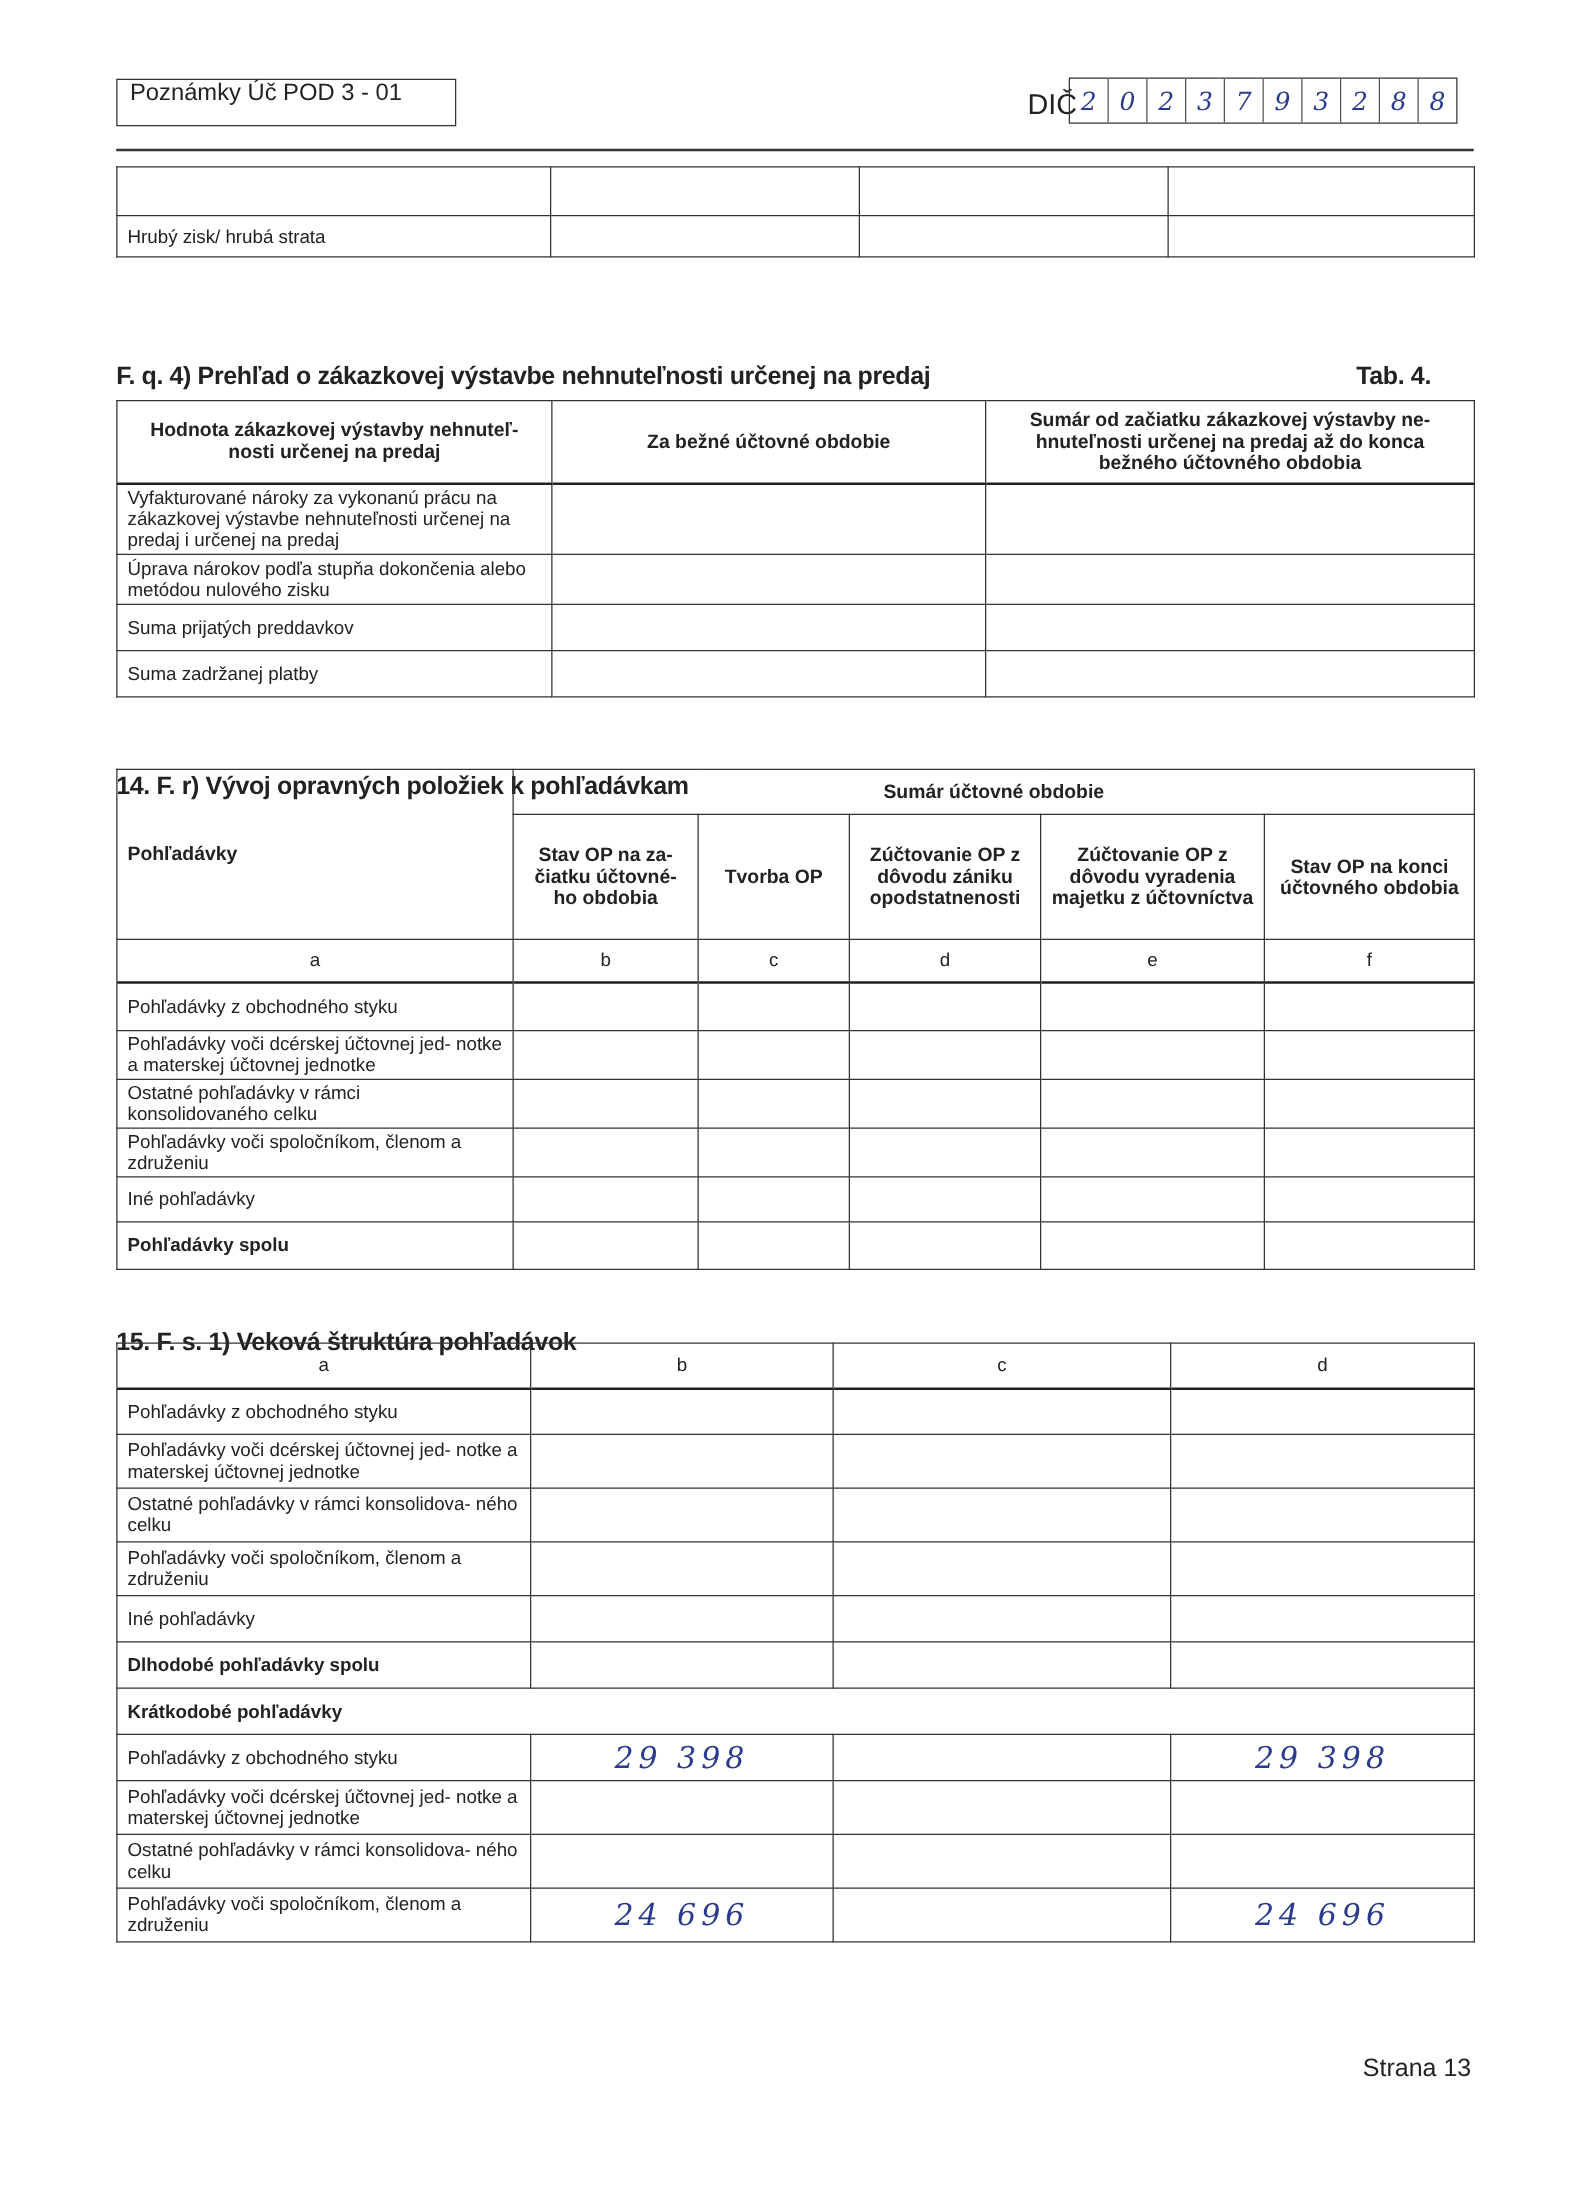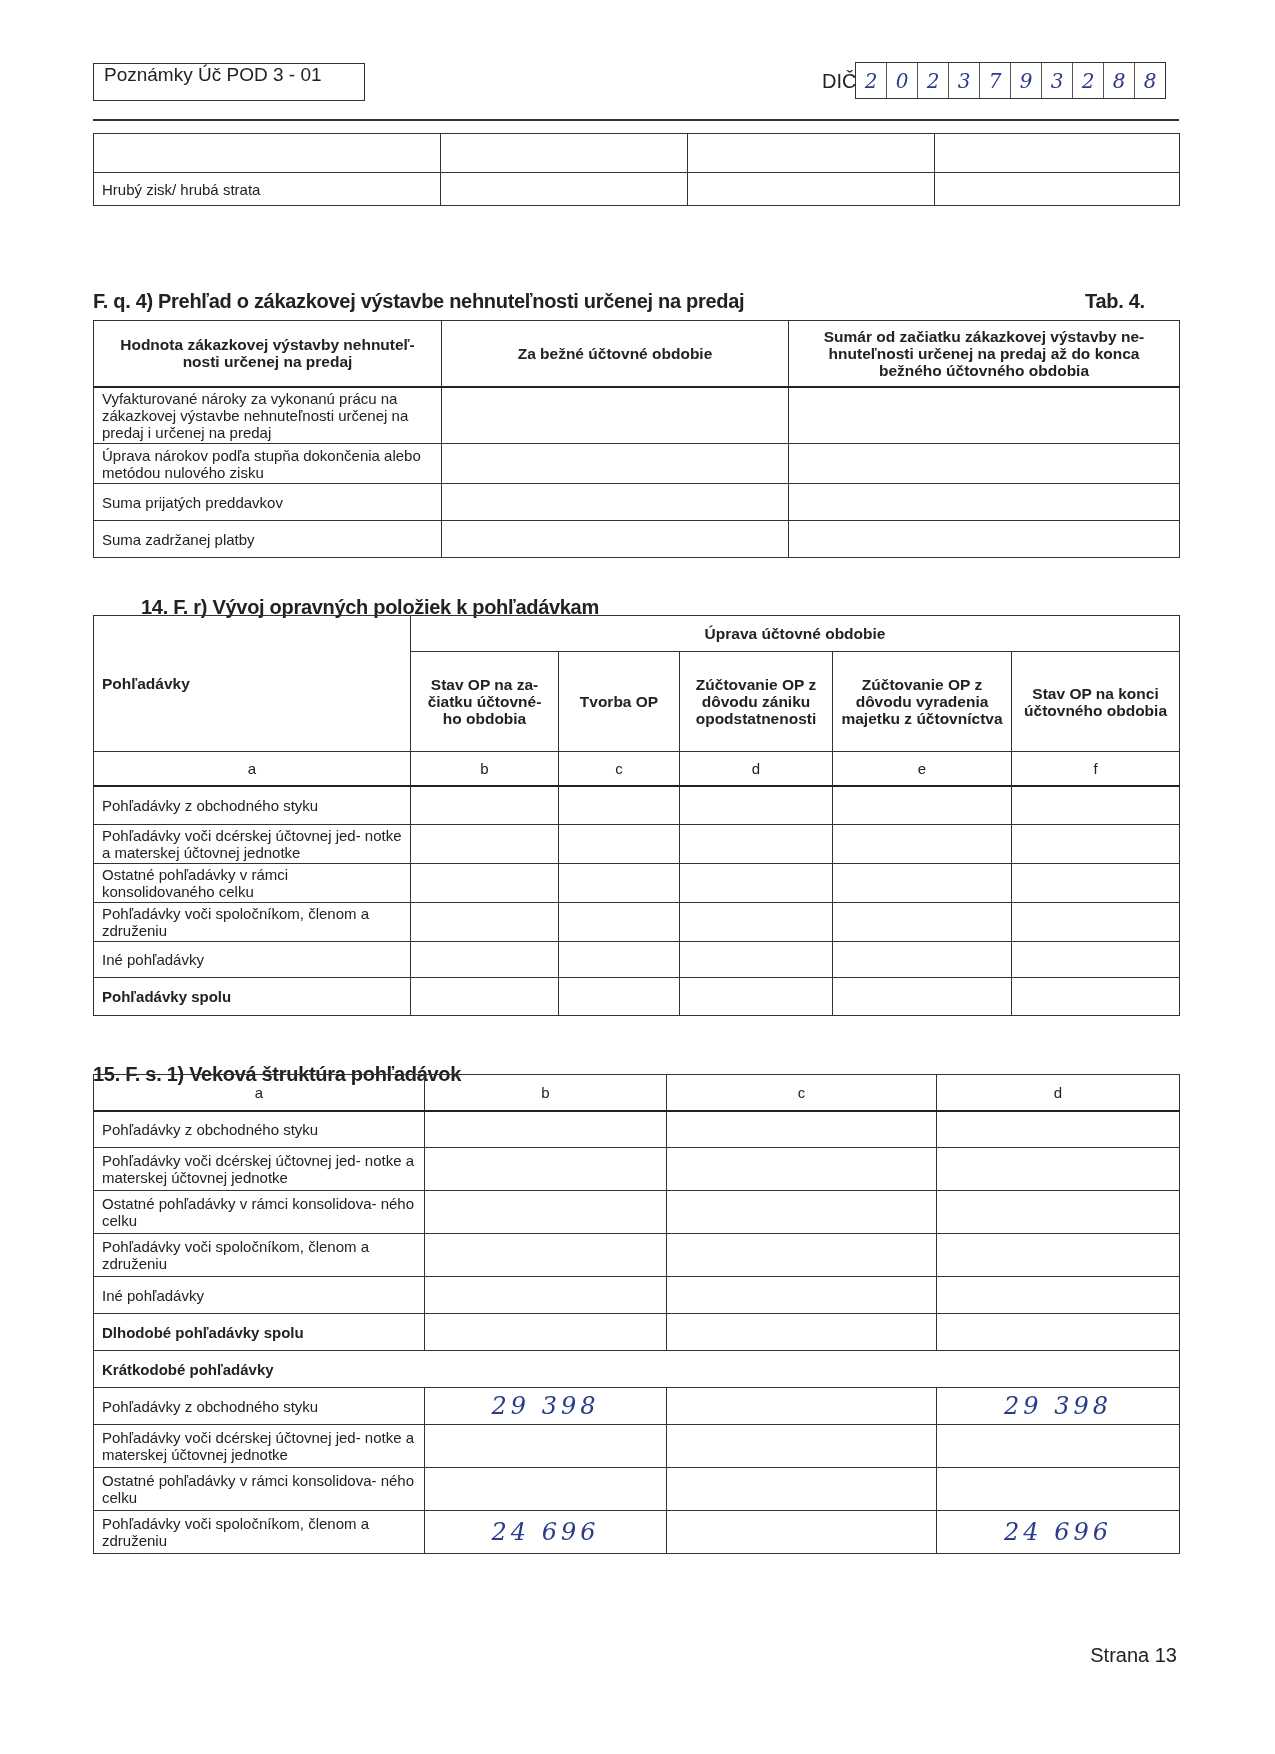--- a/index.html
+++ b/index.html
@@ -1,19 +1,19 @@
 <!DOCTYPE html>
 <html><head>
 <meta charset="utf-8">
 <style>
   html, body { margin:0; padding:0; background:#fff; }
   body { width:1275px; height:1754px; position:relative; font-family:"Liberation Sans", sans-serif; color:#222; overflow:hidden; }
   .abs { position:absolute; }
   .boxed-title { left:93px; top:63px; width:272px; height:38px; border:1.5px solid #333; font-size:19px; display:flex; align-items:flex-start; padding-left:10px; box-sizing:border-box; }
-  .dic-label { left:822px; top:70px; font-size:20px; }
+  .dic-label { left:822px; top:70px; font-size:23px; }
   .dic-boxes { left:855px; top:62px; height:35px; display:flex; border:1.5px solid #333; }
   .dic-boxes span { width:30px; border-right:1px solid #555; display:flex; align-items:center; justify-content:center; font-family:"DejaVu Serif", serif; font-style:italic; font-size:20px; color:#2a3a8c; }
   .dic-boxes span:last-child { border-right:none; }
   .rule { left:93px; top:119px; width:1086px; border-top:2px solid #333; }
   table { border-collapse:collapse; position:absolute; table-layout:fixed; }
   td { border:1px solid #333; font-size:15px; padding:0 8px; vertical-align:middle; line-height:17px; }
   .hdr { font-family:"Liberation Sans Narrow","Liberation Sans", sans-serif; font-weight:bold; text-align:center; font-size:15.5px; }
   .thickb td { border-bottom:2.5px solid #222; }
   .center { text-align:center; }
   .bold { font-weight:bold; }
@@ -95,34 +95,34 @@
         <td></td>
       </tr>
   <tr style="height:37px">
         <td>Suma zadržanej platby</td>
         <td></td>
         <td></td>
       </tr>
 </tbody>
   </table>
 
-<div class="abs sec-title" style="left:93px; top:596px;margin-left:48px;">14. F. r) Vývoj opravných položiek k pohľadávkam</div>
+<div class="abs sec-title" style="left:93px; top:618px;">14. F. r) Vývoj opravných položiek k pohľadávkam</div>
 <table style="left:93px; top:615px; width:1086px;">
   <colgroup>
       <col style="width:317px">
       <col style="width:148px">
       <col style="width:121px">
       <col style="width:153px">
       <col style="width:179px">
       <col style="width:168px">
     </colgroup>
   <tbody>
       <tr style="height:36px">
     <td rowspan="2" class="hdr" style="text-align:left">Pohľadávky</td>
-    <td colspan="5" class="hdr">Úprava účtovné obdobie</td>
+    <td colspan="5" class="hdr">Sumár účtovné obdobie</td>
   </tr>
   <tr style="height:100px">
     <td class="hdr">Stav OP na za- čiatku účtovné- ho obdobia</td>
     <td class="hdr">Tvorba OP</td>
     <td class="hdr">Zúčtovanie OP z dôvodu zániku opodstatnenosti</td>
     <td class="hdr">Zúčtovanie OP z dôvodu vyradenia majetku z účtovníctva</td>
     <td class="hdr">Stav OP na konci účtovného obdobia</td>
   </tr>
   <tr class="thickb" style="height:34px">
     <td class="center">a</td>

